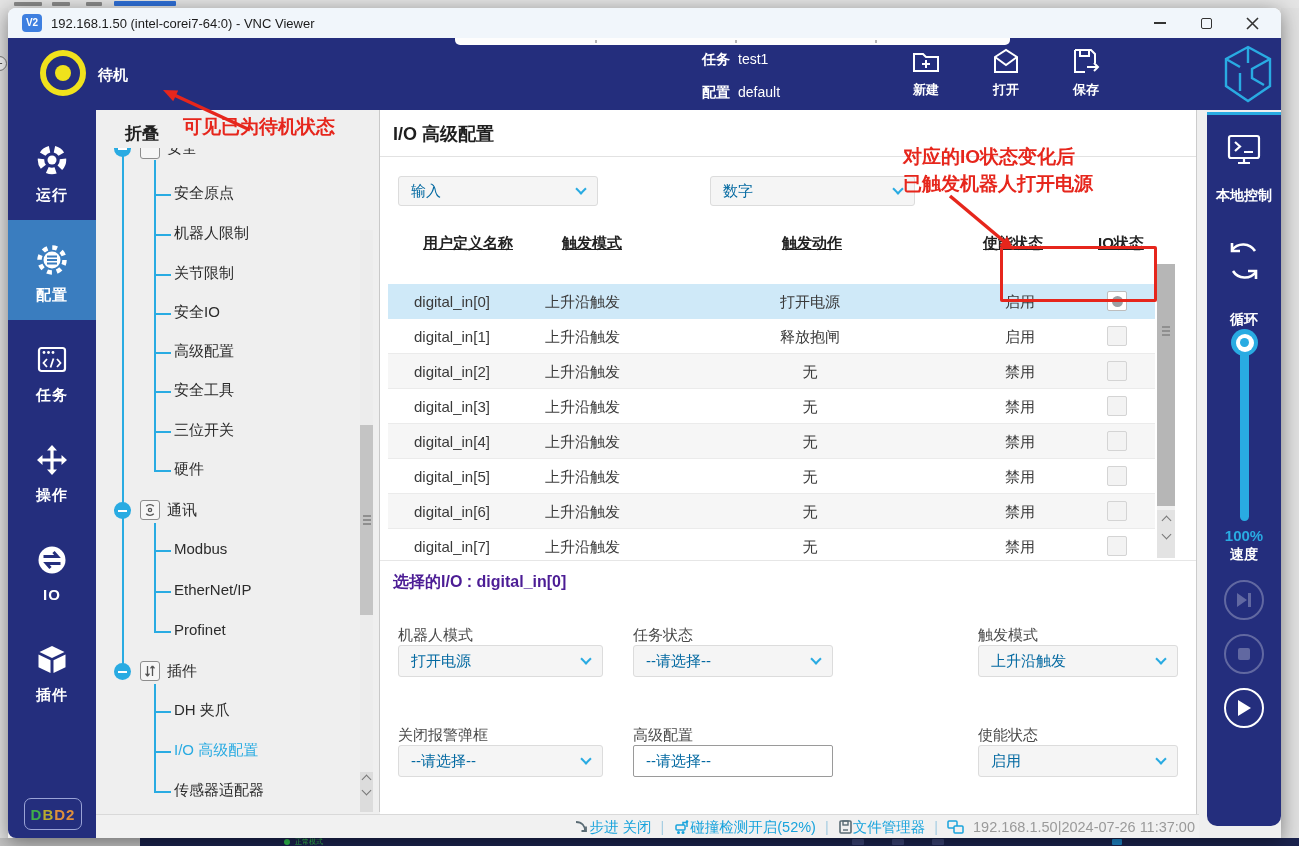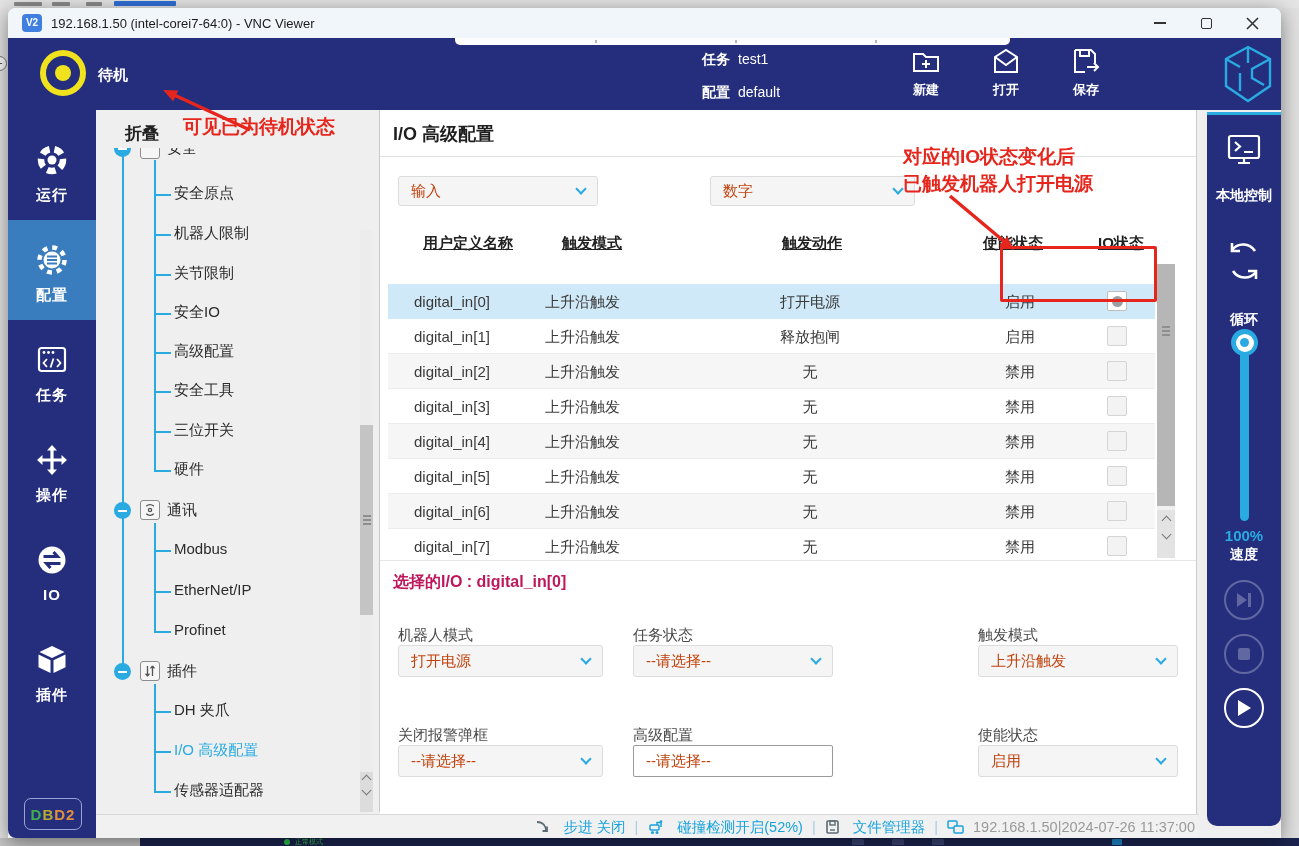--- a/index.html
+++ b/index.html
@@ -78,21 +78,21 @@
   .tscroll-handle { position:absolute; right:6px; top:315px; width:13px; height:190px; background:#c4c4c4; }
   .grip { position:absolute; left:2.5px; width:8px; height:1.5px; background:#8f8f8f; }
   .tscroll-btns { position:absolute; right:6px; top:662px; width:13px; height:40px; background:#dcdcdc; }
   .chev { width:7px; height:7px; border-left:1.5px solid #777; border-top:1.5px solid #777; margin:4px auto; }
   .chev.up { transform:rotate(45deg); } .chev.down { transform:rotate(225deg); }
 
   
   .mainpanel { position:absolute; left:372px; top:72px; width:817px; height:704px; background:#fff; border-right:1px solid #cccccc; }
   .main-title { position:absolute; left:13px; top:12px; font-size:18px; font-weight:bold; color:#1e1e1e; }
   .main-divider { position:absolute; left:0; top:46px; width:100%; height:1px; background:#e2e2e2; }
-  .dd { position:absolute; background:#f5f5f5; border:1px solid #dcdcdc; border-radius:3px; font-size:15px; color:#c2410c;
+  .dd { position:absolute; background:#f5f5f5; border:1px solid #dcdcdc; border-radius:3px; font-size:15px; color:#0369a1;
     display:flex; align-items:center; padding-left:12px; cursor:pointer; }
   .dd .ddchev { position:absolute; right:12px; top:50%; margin-top:-6px; width:8px; height:8px;
     border-left:2px solid #29abe2; border-bottom:2px solid #29abe2; transform:rotate(-45deg); }
   .dd.plain { background:#fff; border:1px solid #9a9a9a; border-radius:2px; }
   .thead { position:absolute; font-size:15px; font-weight:bold; color:#222; top:124px;text-decoration:underline; }
   .trow { position:absolute; left:8px; width:767px; height:35px; border-bottom:1px solid #ebebeb; font-size:15px; color:#3a3a3a; cursor:pointer;margin-top:20px; }
   .trow span { position:absolute; line-height:35px; }
   .trow .c-name { left:26px; } .trow .c-mode { left:157px; }
   .trow .c-action { left:332px; width:180px; text-align:center; }
   .trow .c-enable { left:617px; }
@@ -103,21 +103,21 @@
   .r7 { top:399px; } .r8 { top:434px; background:#f6f6f6; }
   .rows-clip { position:absolute; left:0; top:0; width:817px; height:448px; overflow:hidden; }
   .iobox { display:block; width:20px; height:20px; background:#f3f3f3; border:1px solid #d4d4d4; border-radius:2px; }
   .iobox.on { background:#fff; border-color:#bdbdbd; position:relative; }
   .iodot { position:absolute; left:3.5px; top:3.5px; width:11px; height:11px; border-radius:50%; background:#9b9fa3; }
   .mscroll-track { position:absolute; left:777px; top:154px; width:18px; height:294px; background:#f0f0f0; }
   .mscroll-handle { position:absolute; left:777px; top:154px; width:18px; height:242px; background:#b6b6b6; }
   .mscroll-btns { position:absolute; left:777px; top:400px; width:18px; height:48px; background:#e3e3e3; }
   .mscroll-btns .chev { margin:7px auto; }
   .tbl-bottom-line { position:absolute; left:0; top:450px; width:100%; height:1px; background:#e6e6e6; }
-  .selio { position:absolute; left:13px; top:462px; font-size:16px; font-weight:bold; color:#be185d; }
+  .selio { position:absolute; left:13px; top:462px; font-size:16px; font-weight:bold; color:#4c1d95; }
   .flabel { position:absolute; font-size:15px; color:#4a4a4a; }
 
   
   .rightbar { position:absolute; left:1199px; top:74px; width:74px; height:714px; background:#242e7d;
     border-top:3px solid #29abe2; border-radius:0 0 10px 10px; }
   .rb-label { position:absolute; width:74px; text-align:center; color:#fff; font-size:14px; font-weight:bold; }
   .rb-icon { position:absolute; left:50%; transform:translateX(-50%); }
   .slider-track { position:absolute; left:33px; top:228px; width:9px; height:178px; background:#29abe2; border-radius:5px; }
   .slider-knob { position:absolute; left:24px; top:214px; width:27px; height:27px; border-radius:50%; background:#29abe2; cursor:pointer; }
   .slider-knob::after { content:""; position:absolute; left:4.5px; top:4.5px; width:18px; height:18px; border-radius:50%;
@@ -126,21 +126,21 @@
     background:#29abe2; z-index:1; }
   .speed-val { position:absolute; top:412px; width:74px; text-align:center; color:#29abe2; font-size:15px; font-weight:bold; }
   .speed-lab { position:absolute; top:431px; width:74px; text-align:center; color:#fff; font-size:14px; font-weight:bold; }
   .cbtn { position:absolute; left:17px; width:40px; height:40px; border-radius:50%; display:flex; align-items:center; justify-content:center; cursor:pointer; }
   .cbtn.dim { border:2px solid rgba(255,255,255,.28); }
   .cbtn.lit { border:2.5px solid #ffffff; }
 
   
   .statusbar { position:absolute; left:88px; top:776px; width:1103px; height:24px; background:#f1f1f1; border-top:1px solid #d9d9d9; }
   .sb-content { position:absolute; right:4px; top:0; height:24px; display:flex; align-items:center; gap:9px; font-size:14.5px; }
-  .sb-item { color:#18a3dc; display:flex; align-items:center; gap:13px; cursor:pointer; white-space:nowrap; }
+  .sb-item { color:#18a3dc; display:flex; align-items:center; gap:0; cursor:pointer; white-space:nowrap; }
   .sb-sep { color:#a5cde2; }
   .sb-gray { color:#9a9a9a; white-space:nowrap; }
 
   
   .overlay { position:absolute; left:0; top:0; width:1299px; height:846px; pointer-events:none; z-index:70; }
   .ann { position:absolute; color:#e6261c; font-weight:bold; z-index:75; pointer-events:none; }
   .ann1 { left:183px; top:114px; font-size:19px; }
   .ann2 { left:903px; top:143px; font-size:19px; line-height:27px; }
   .redbox { position:absolute; left:1000px; top:246px; width:157px; height:56px; border:3px solid #e6261c; border-radius:2px; z-index:60; pointer-events:none; }
 </style>

